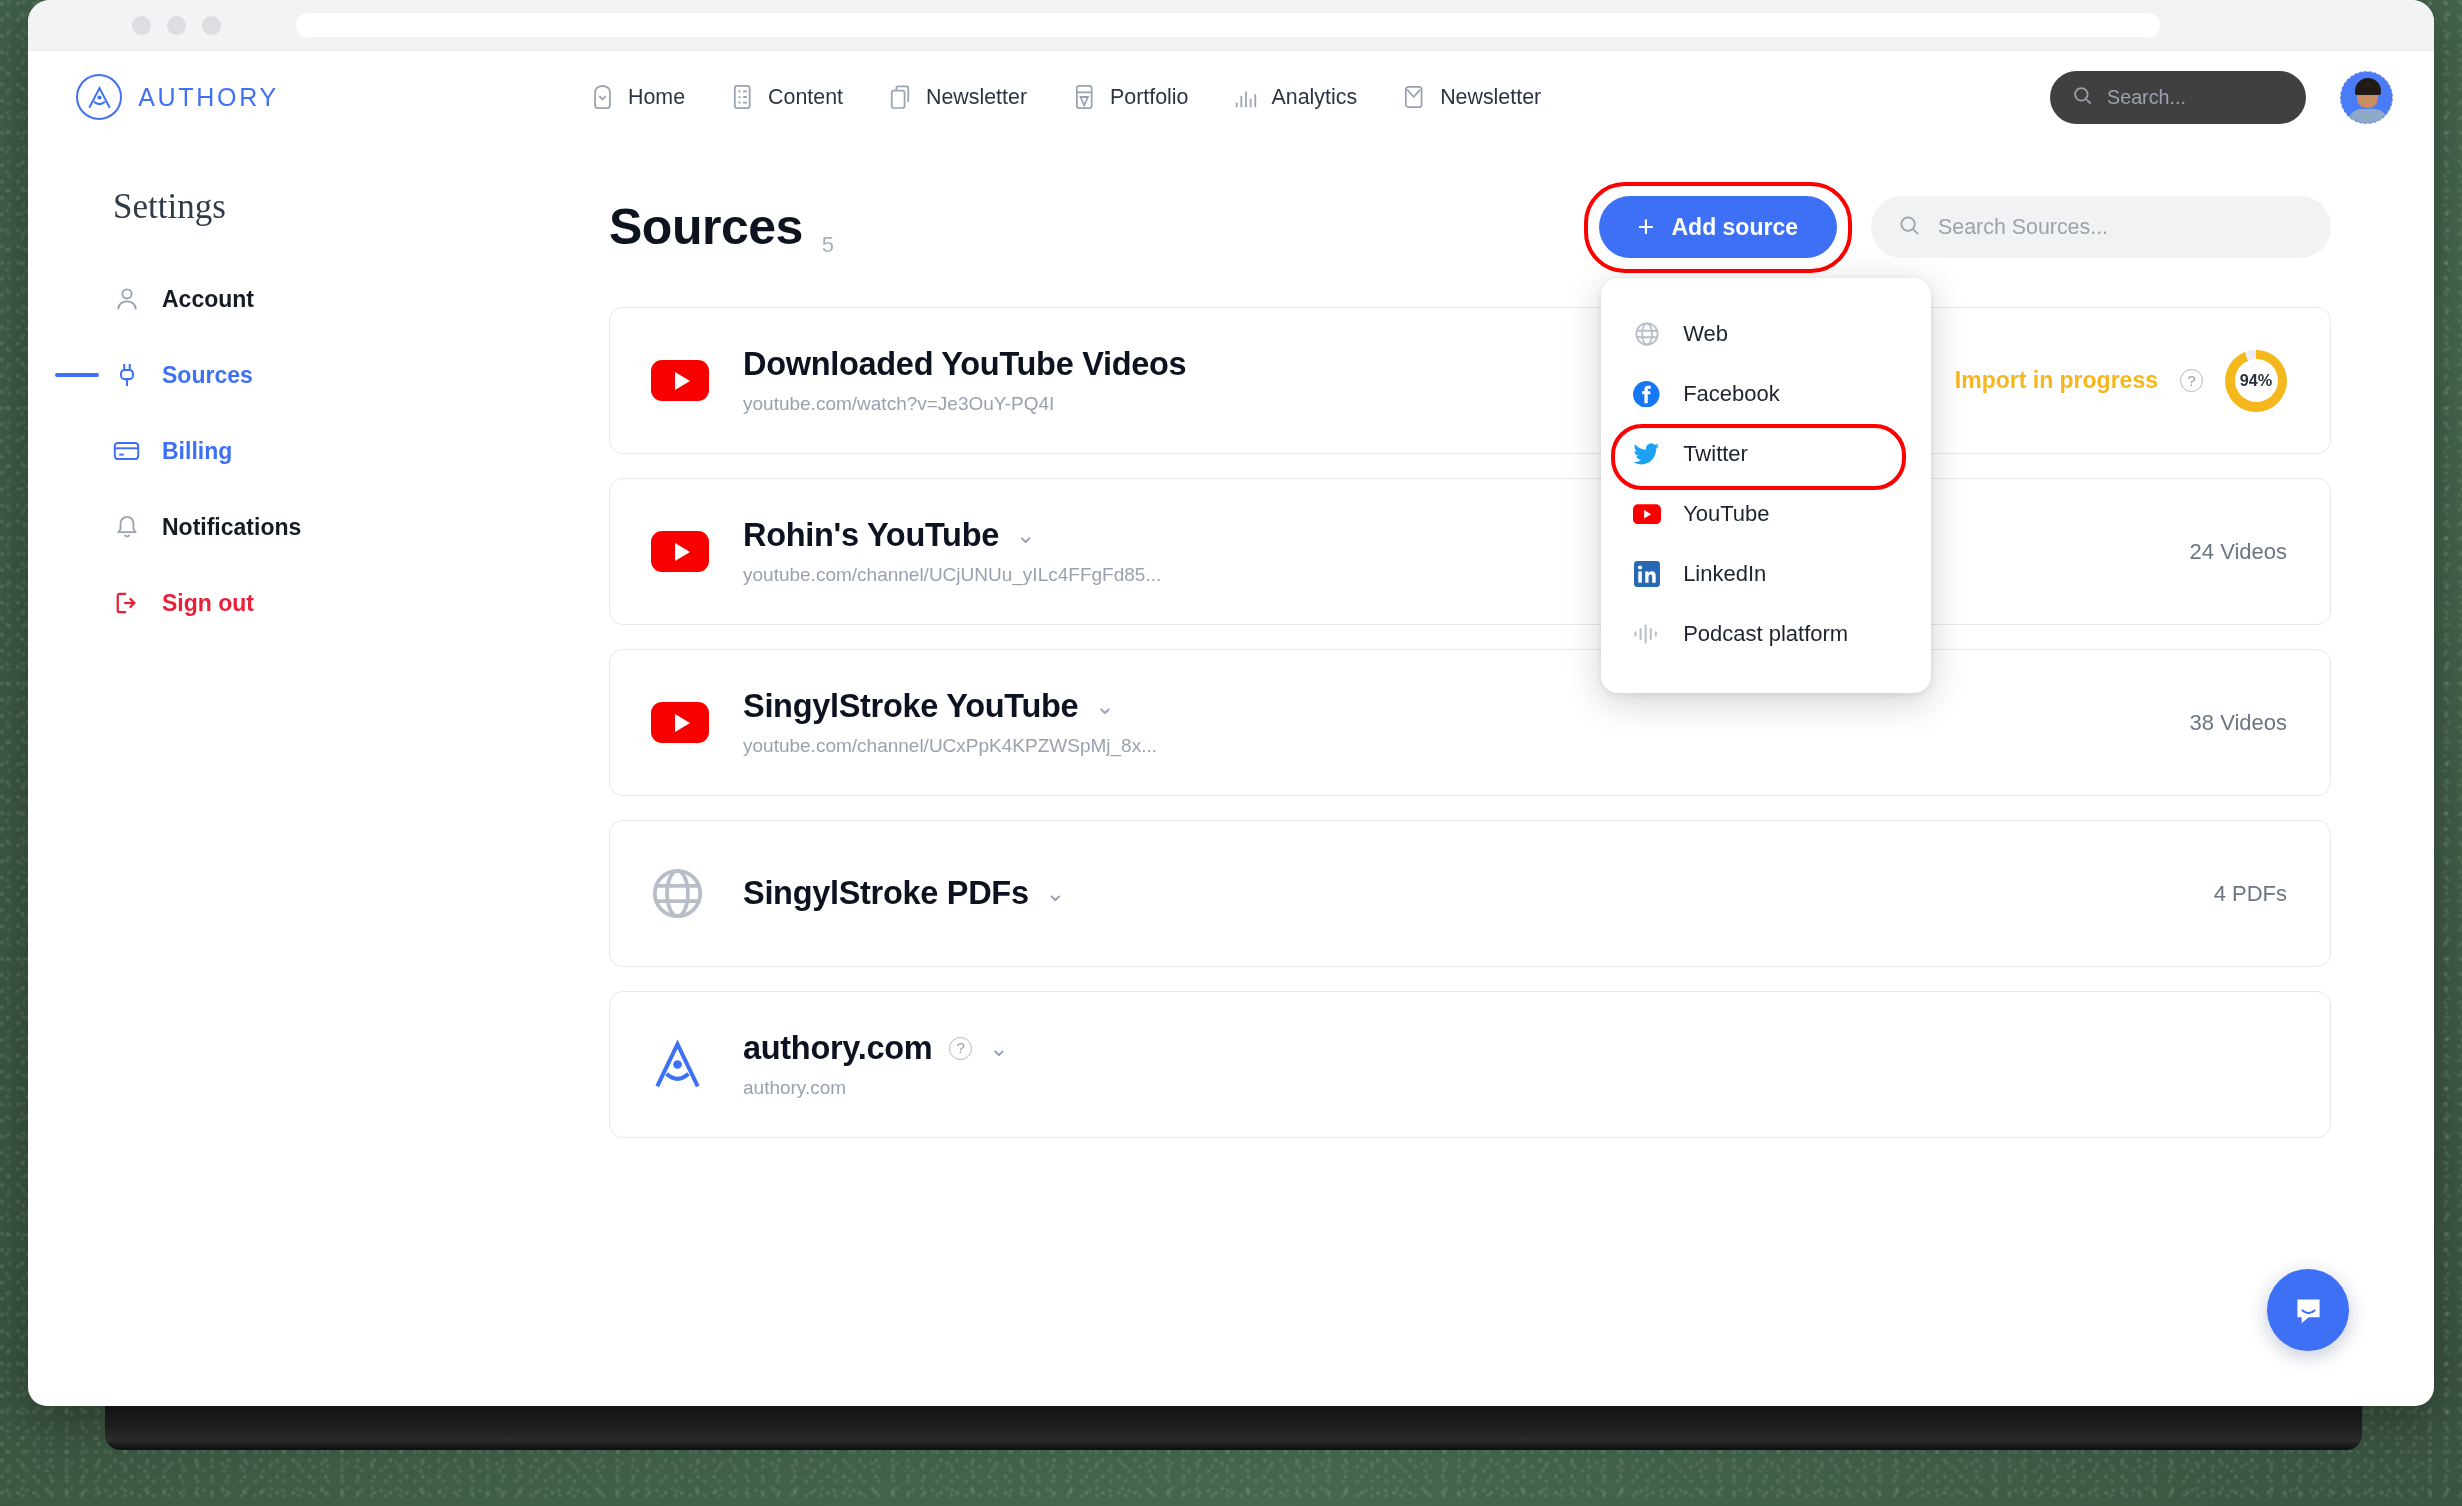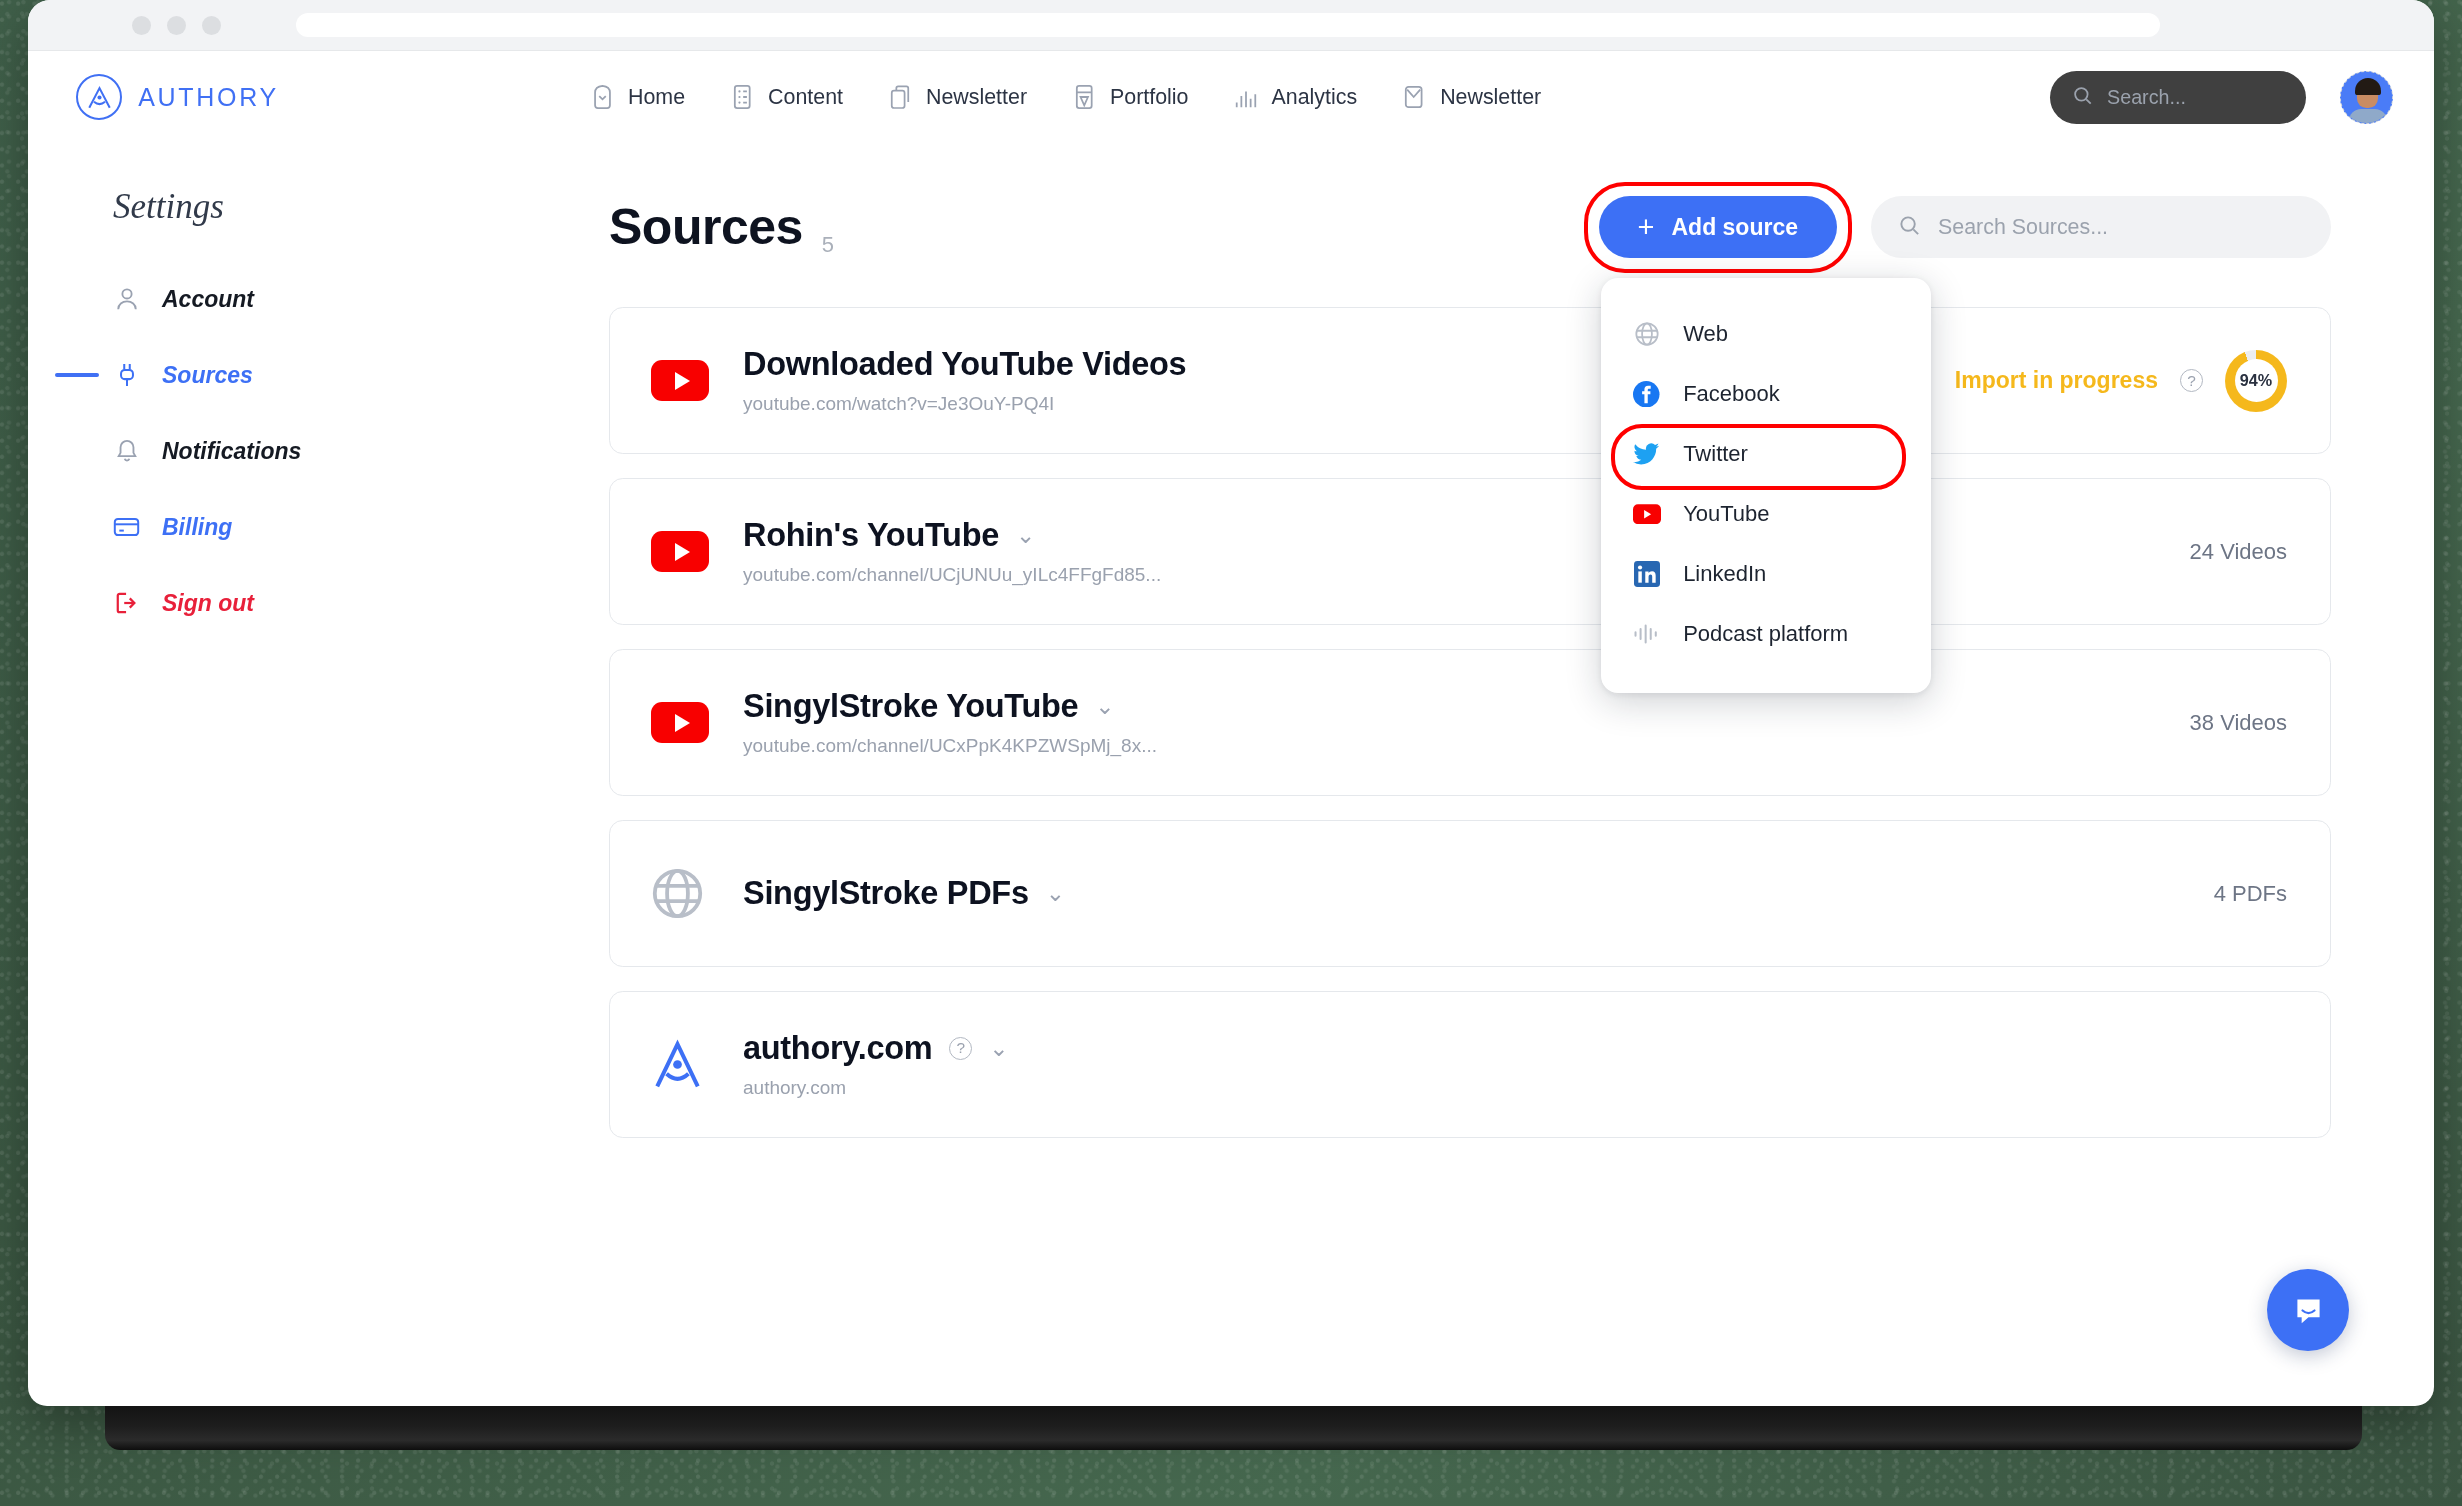--- a/index.html
+++ b/index.html
@@ -132,21 +132,21 @@
     position: relative;
   }
   .av-hair { position:absolute; left:13.7px; top:6px; width:26px; height:17px; background:#221a14; border-radius: 13px 13px 2.6px 2.6px;}
   .av-face { position:absolute; left:16.2px; top:13.7px; width:20.5px; height:23px; background:#c98c63; border-radius: 10.3px 10.3px 9.4px 9.4px;}
   .av-body { position:absolute; left:7.7px; bottom:0; width:38px; height:13.7px; background:#8fa9c9; border-radius: 12px 12px 0 0;}
 
   
   .app-body { display: flex; height: calc(1406px - 51px - 92px); }
 
   
-  .sidebar { width: 581px; padding: 44px 0 16px 0; position: relative; font-style: italic; }
+  .sidebar { width: 581px; padding: 44px 0 16px 0; position: relative; }
   .settings-title {
     font-family: "Liberation Serif", serif;
     font-size: 35px;
     color: #313a4a;
     margin: 0 0 48px 85px;
     font-weight: 400;
   }
   .side-item {
     display: flex; align-items: center; gap: 22px;
     height: 48px;
@@ -464,39 +464,39 @@
           <span class="side-ico">
             <svg width="22" height="26" viewBox="0 0 24 28" fill="none" stroke="currentColor" stroke-width="2.2">
                 <path d="M9 2v6M15 2v6"></path>
                 <rect x="5.5" y="8.5" width="13" height="10" rx="4"></rect>
                 <path d="M12 18.5V26"></path>
               </svg>
           </span>
           <span class="side-label">Sources</span>
         </div>
 
-        <div class="side-item dark">
-          <span class="side-ico">
-            <svg width="24" height="26" viewBox="0 0 26 28" fill="none" stroke="currentColor" stroke-width="2">
-                <path d="M13 3a7 7 0 00-7 7v6l-2 3.5h18L20 16v-6a7 7 0 00-7-7z"></path>
-                <path d="M10.5 22.5a2.6 2.6 0 005 0"></path>
-              </svg>
-          </span>
-          <span class="side-label">Notifications</span>
-        </div>
-
         <div class="side-item blue">
           <span class="side-ico">
             <svg width="27" height="22" viewBox="0 0 30 24" fill="none" stroke="currentColor" stroke-width="2.2">
                 <rect x="2" y="3" width="26" height="18" rx="3.5"></rect>
                 <path d="M2 9h26"></path>
                 <path d="M7 16h5"></path>
               </svg>
           </span>
           <span class="side-label">Billing</span>
+        </div>
+
+        <div class="side-item dark">
+          <span class="side-ico">
+            <svg width="24" height="26" viewBox="0 0 26 28" fill="none" stroke="currentColor" stroke-width="2">
+                <path d="M13 3a7 7 0 00-7 7v6l-2 3.5h18L20 16v-6a7 7 0 00-7-7z"></path>
+                <path d="M10.5 22.5a2.6 2.6 0 005 0"></path>
+              </svg>
+          </span>
+          <span class="side-label">Notifications</span>
         </div>
 
         <div class="side-item red">
           <span class="side-ico">
             <svg width="26" height="24" viewBox="0 0 28 26" fill="none" stroke="currentColor" stroke-width="2.4">
                 <path d="M13 3H6a2 2 0 00-2 2v16a2 2 0 002 2h7"></path>
                 <path d="M17 8l5 5-5 5"></path>
                 <path d="M11 13h11"></path>
               </svg>
           </span>

